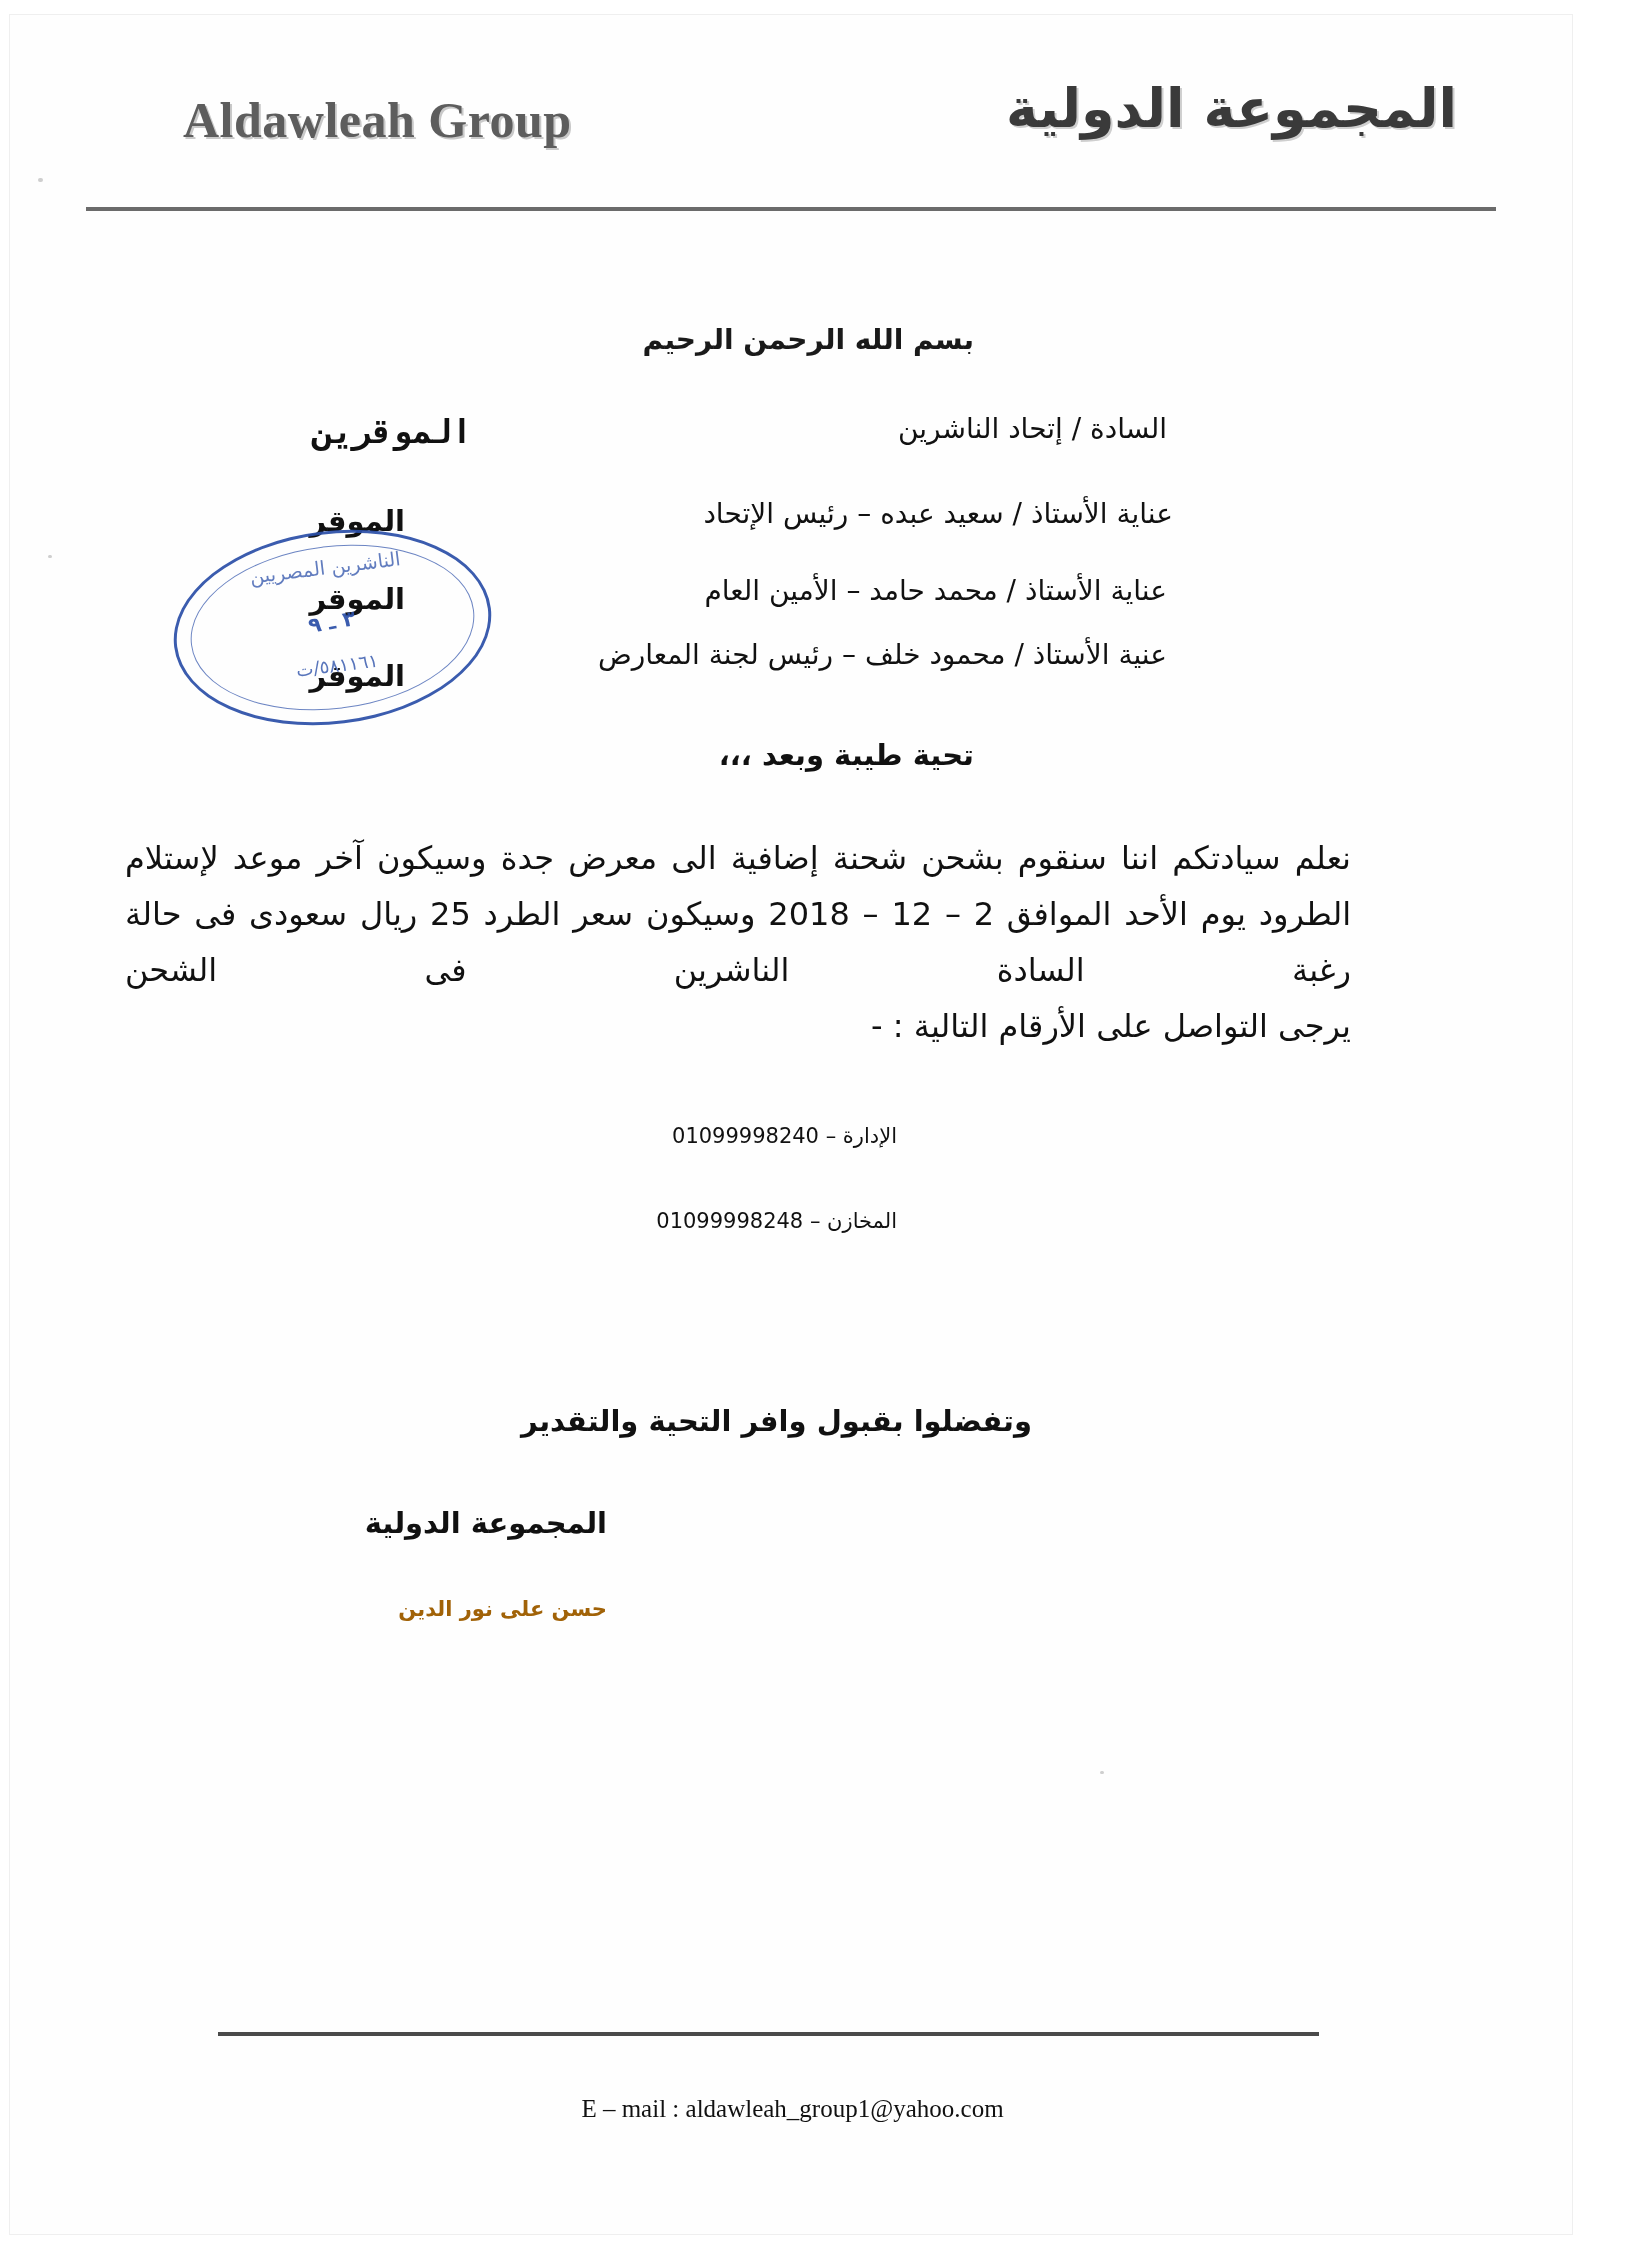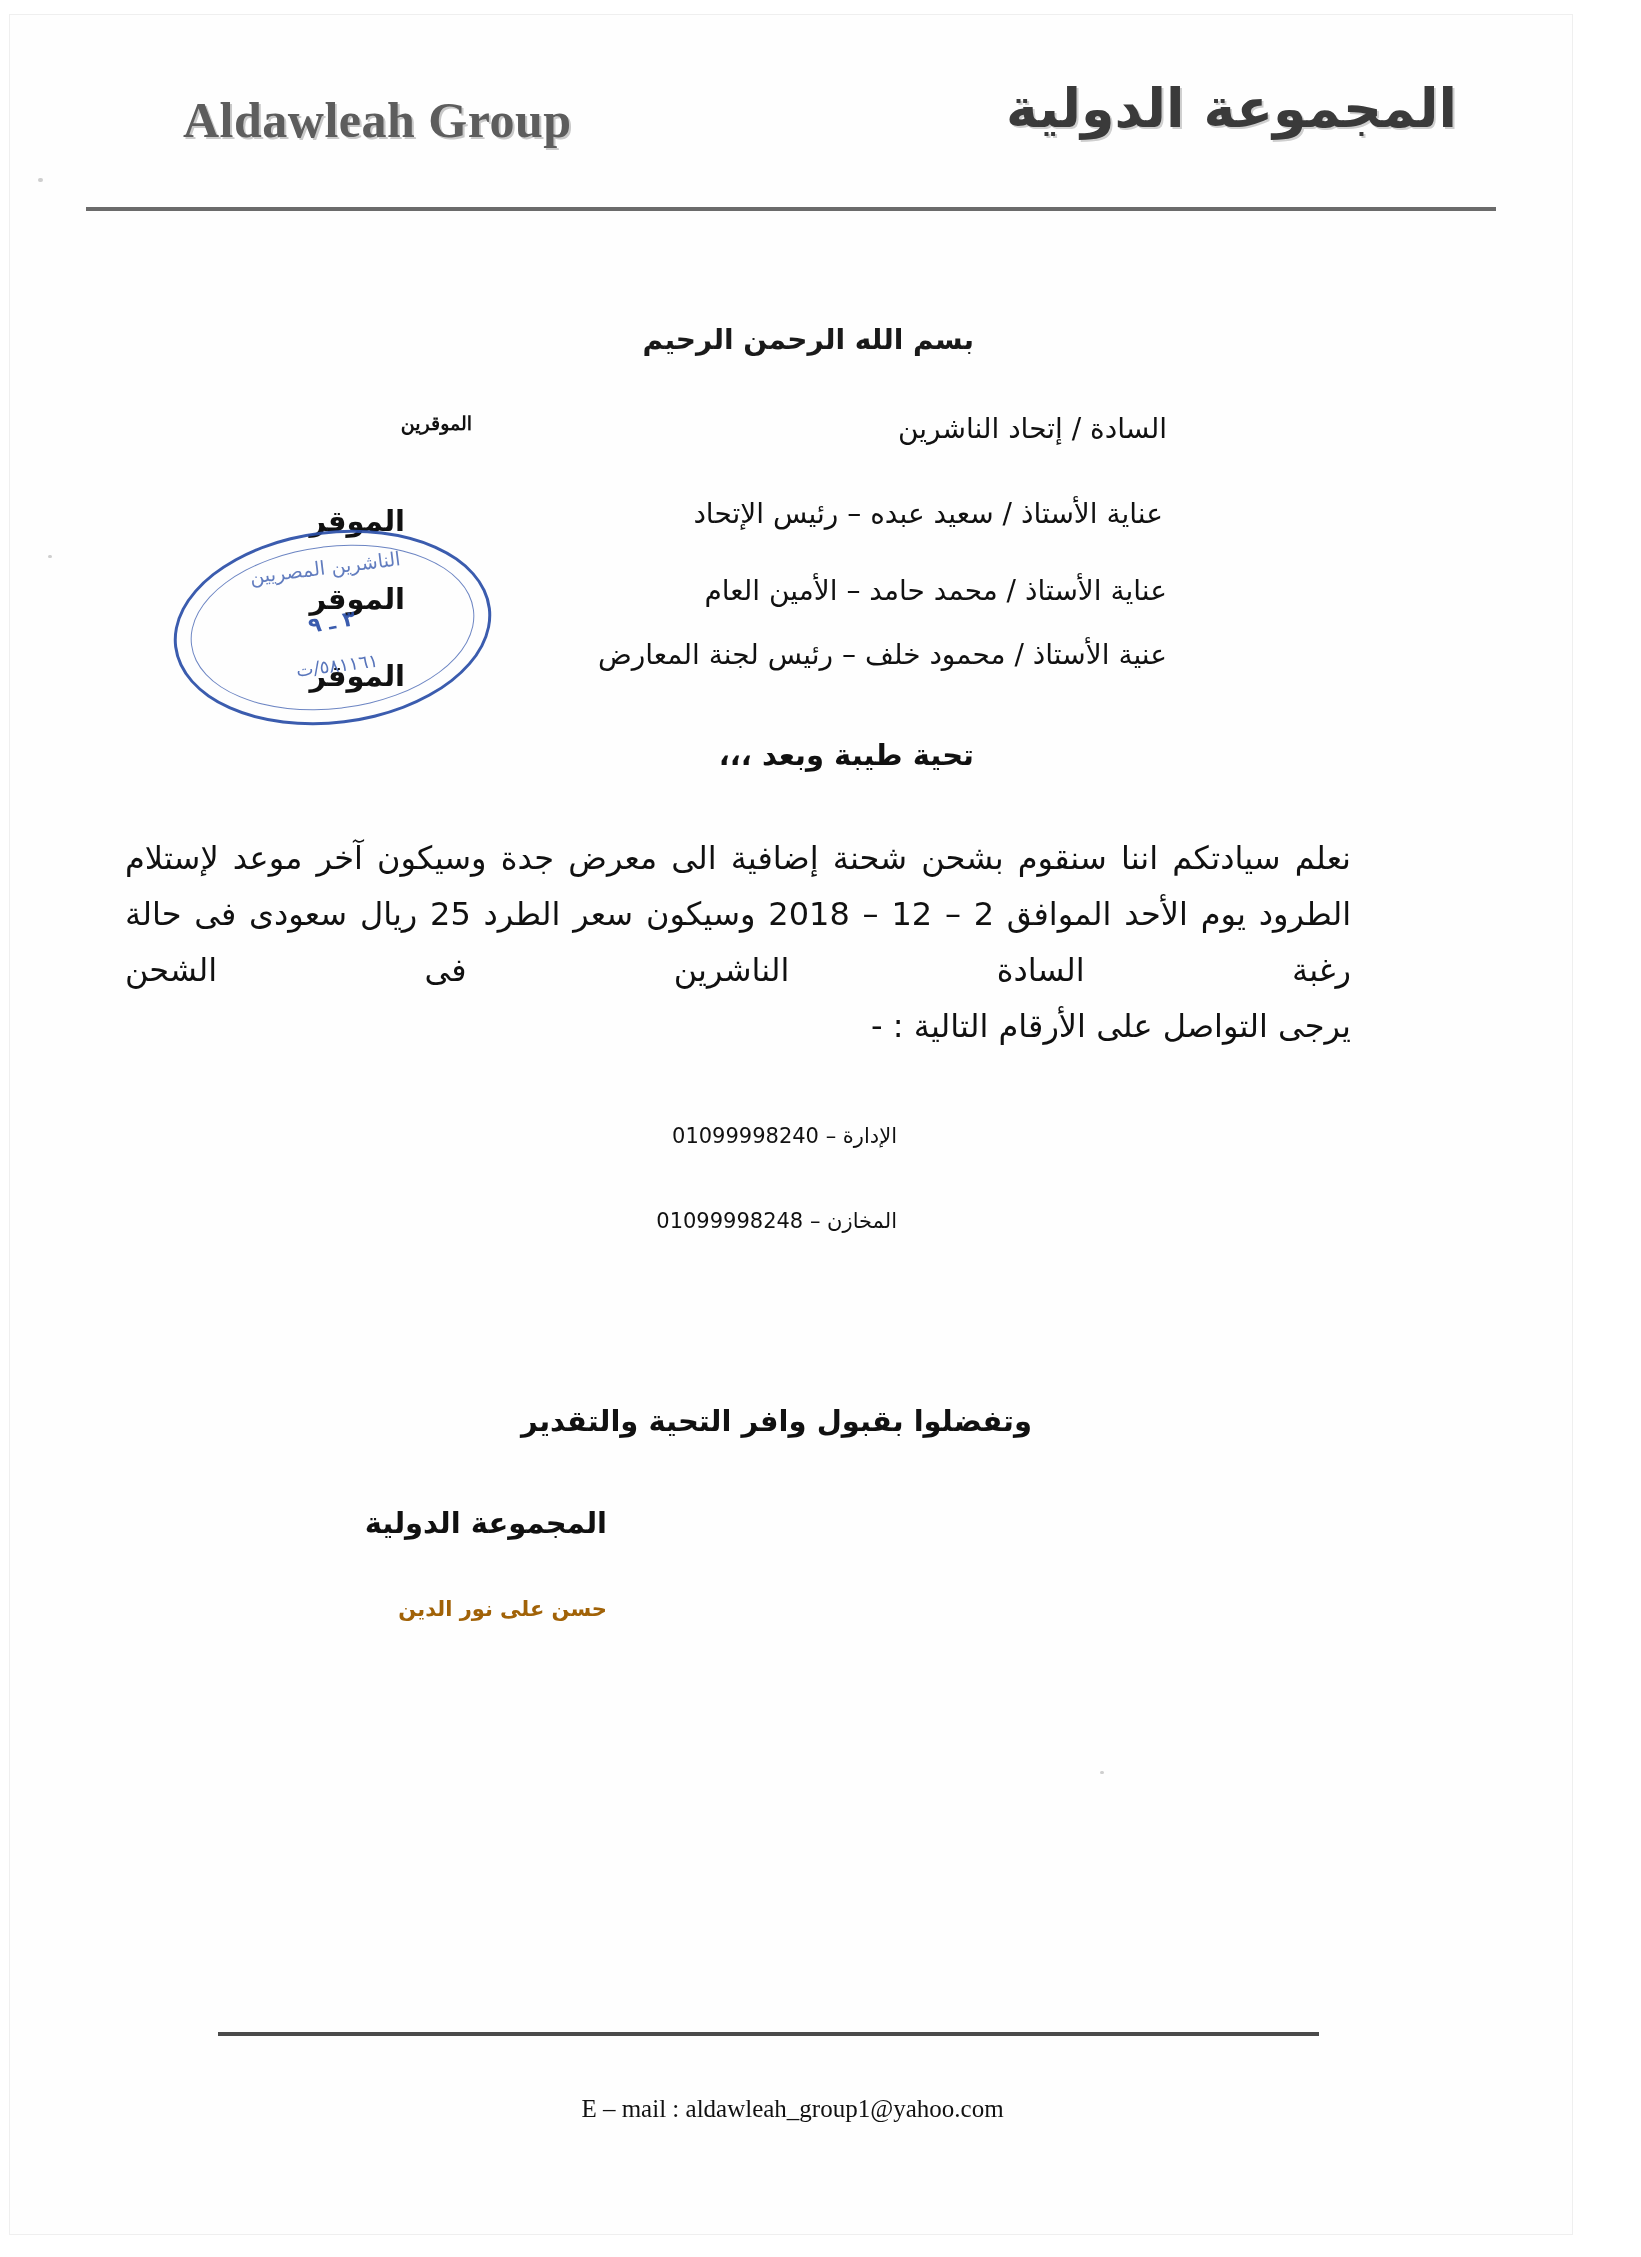--- a/index.html
+++ b/index.html
@@ -81,30 +81,30 @@
     position: absolute;
     font-family: "DejaVu Sans", sans-serif;
     font-size: 28px;
     color: #111;
     white-space: nowrap;
   }
   .addressee {
     right: 406px;
     top: 398px;
   }
-  .att1 { right: 410px; top: 483px; }
+  .att1 { right: 400px; top: 483px; }
   .att2 { right: 406px; top: 560px; }
   .att3 { right: 406px; top: 624px; }
 
   .almoqareen {
     position: absolute;
     right: 1101px;
     top: 398px;
-    font-family: Liberation Sans, sans-serif;
-    font-size: 19px;
+    font-family: Liberation Mono, monospace;
+    font-size: 33px;
     font-weight: bold;
     color: #111;
   }
   .almoqar {
     position: absolute;
     right: 1168px;
     font-family: "DejaVu Sans", sans-serif;
     font-size: 29px;
     font-weight: bold;
     color: #111;

